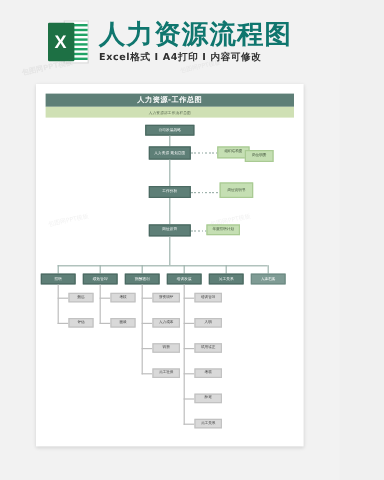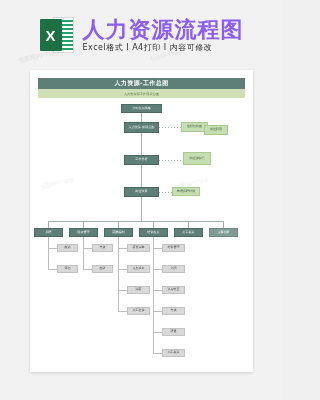--- a/index.html
+++ b/index.html
@@ -31,25 +31,25 @@
     position:absolute;left:0;top:2px;width:22px;height:32px;
     background:#1d7044;border-radius:1px;
   }
   .xls-icon .tab span{
     position:absolute;inset:0;display:flex;align-items:center;justify-content:center;
     color:#fff;font-weight:bold;font-size:15px;line-height:1;font-family:"Liberation Sans",sans-serif;
   }
 
   .hdr-text{display:flex;flex-direction:column;gap:3px;}
   .hdr-title{
-    font-size:22px;font-weight:bold;color:#8b5cf6;letter-spacing:1px;
+    font-size:22px;font-weight:bold;color:#0f766e;letter-spacing:1px;
     line-height:1;white-space:nowrap;
   }
   .hdr-sub{
-    font-size:8px;font-weight:normal;color:#2f2f2f;letter-spacing:.5px;
+    font-size:8px;font-weight:bold;color:#2f2f2f;letter-spacing:.5px;
     line-height:1;white-space:nowrap;
   }
 
   
   .page-sheet{
     position:absolute;left:30px;top:70px;width:223px;height:302px;
     background:#ffffff;box-shadow:0 1px 3px rgba(0,0,0,.13);
     overflow:hidden;
   }
 

